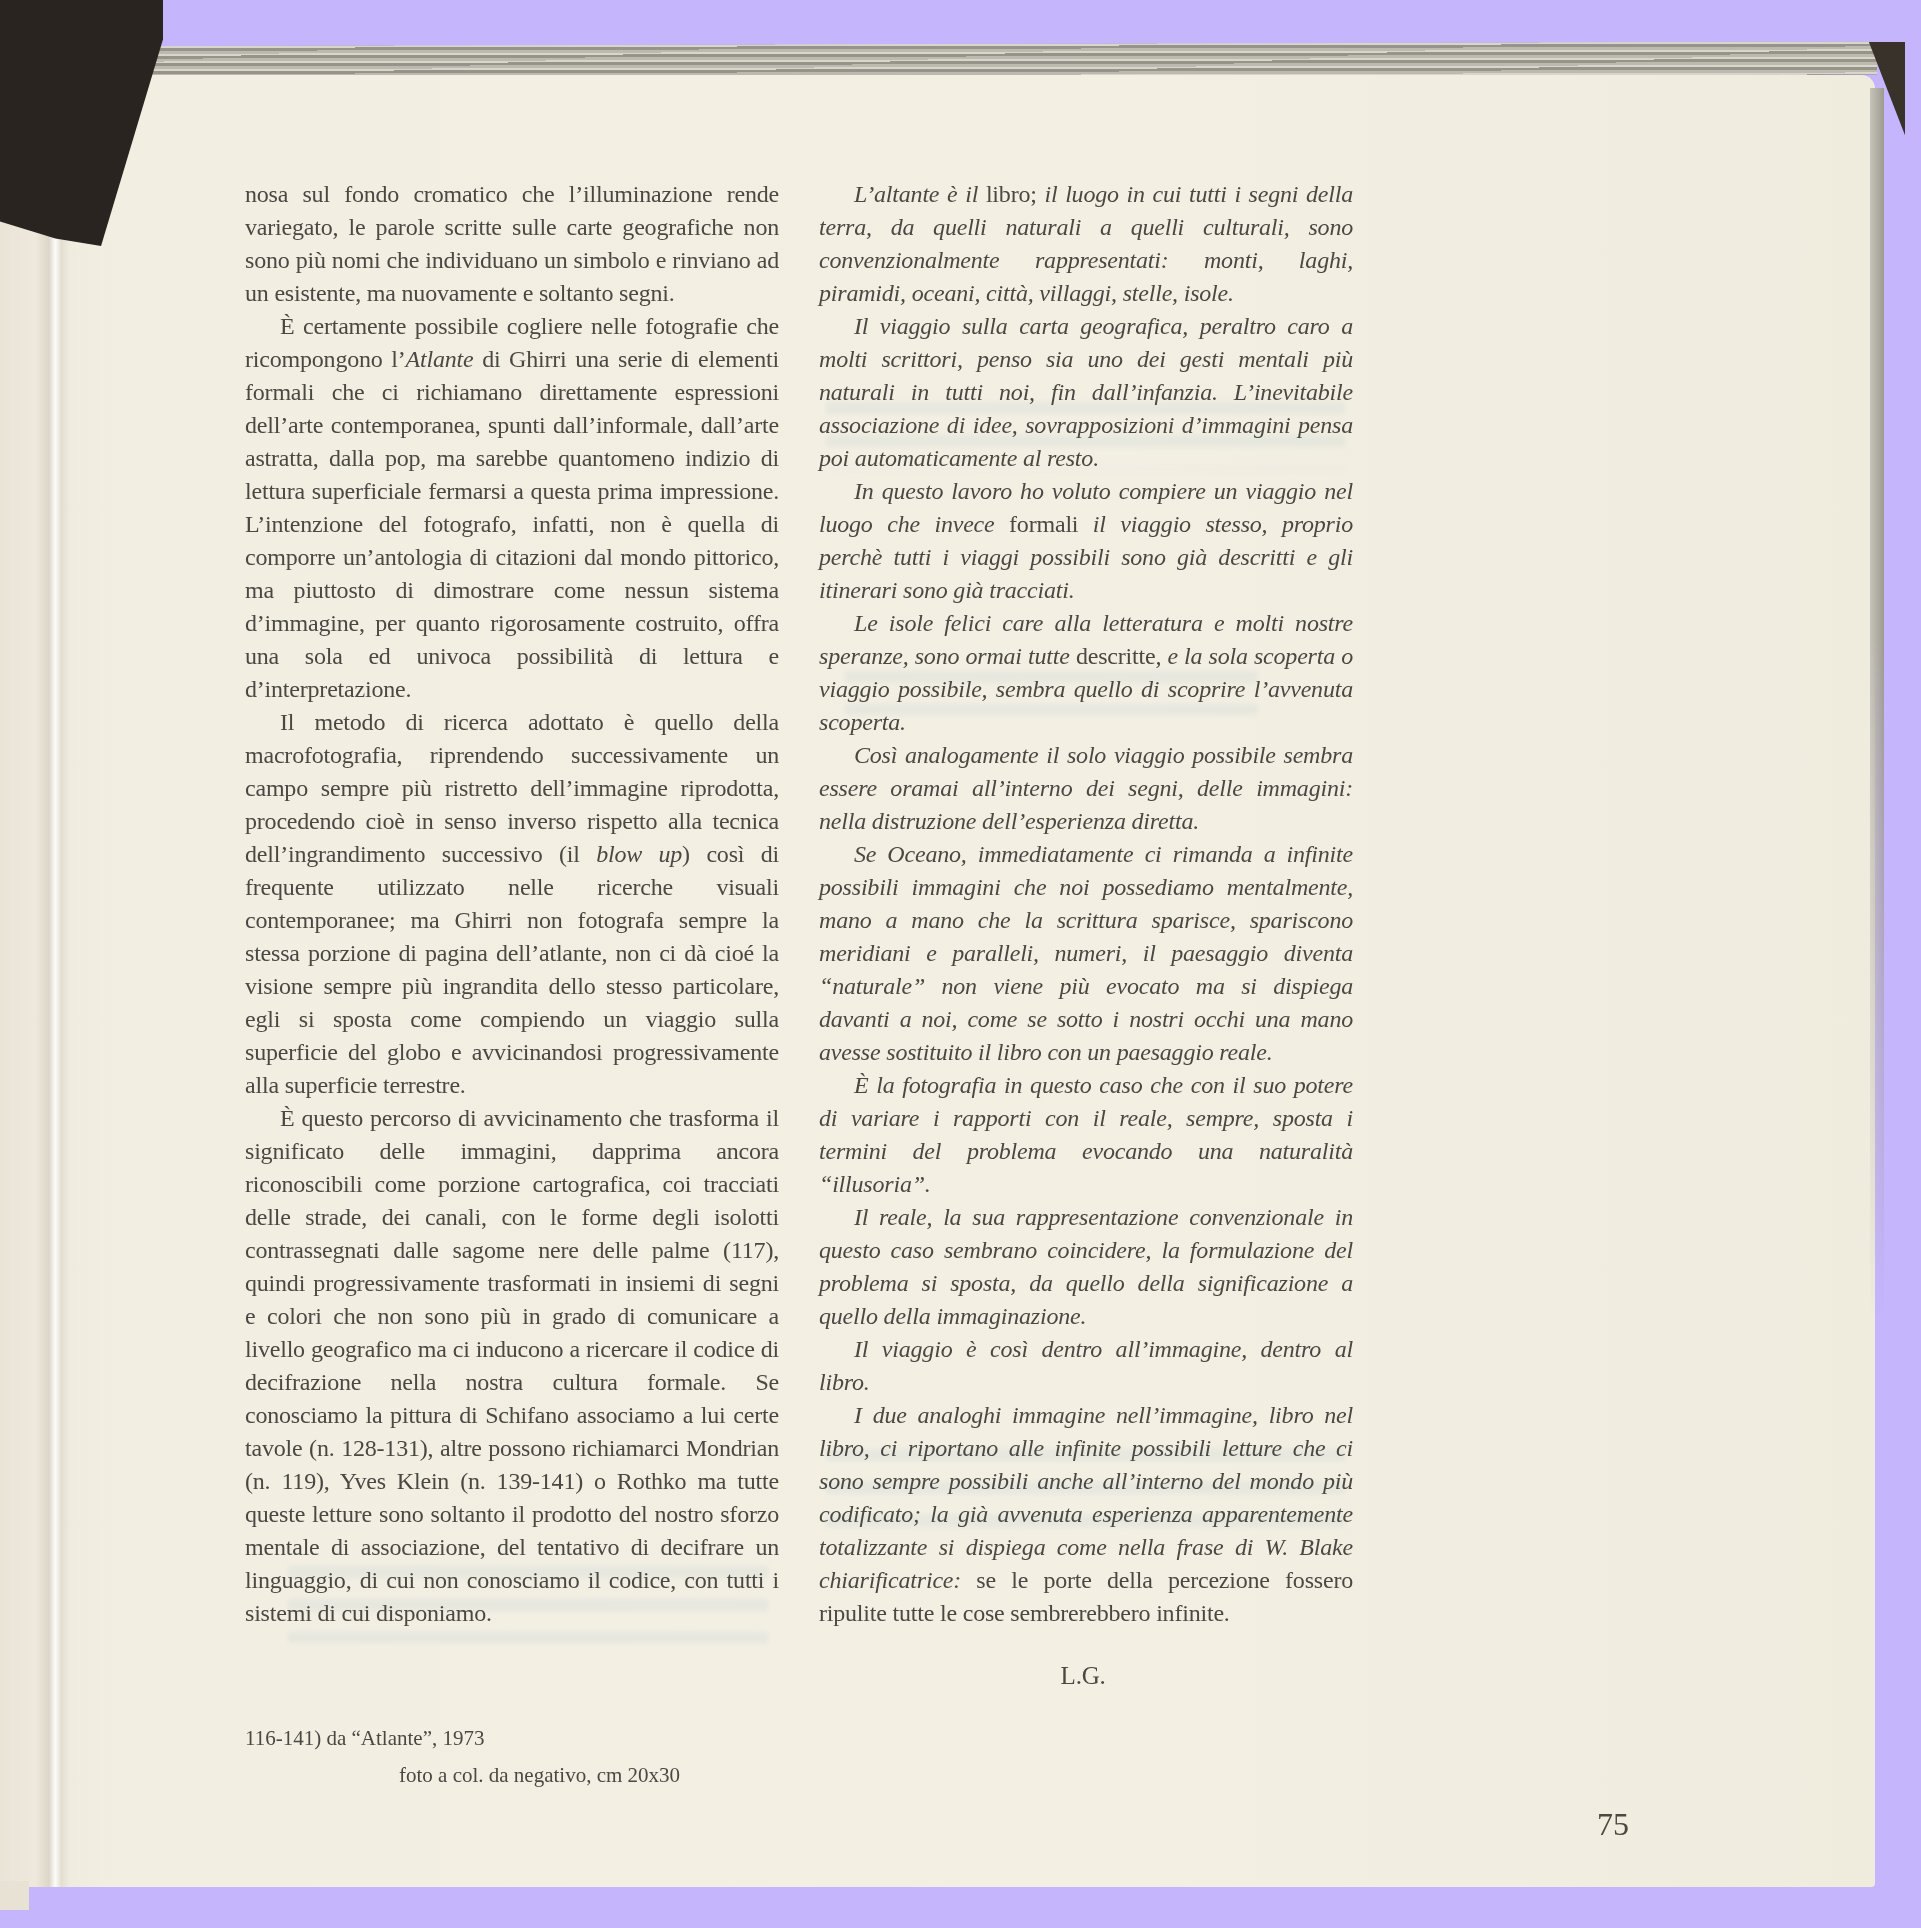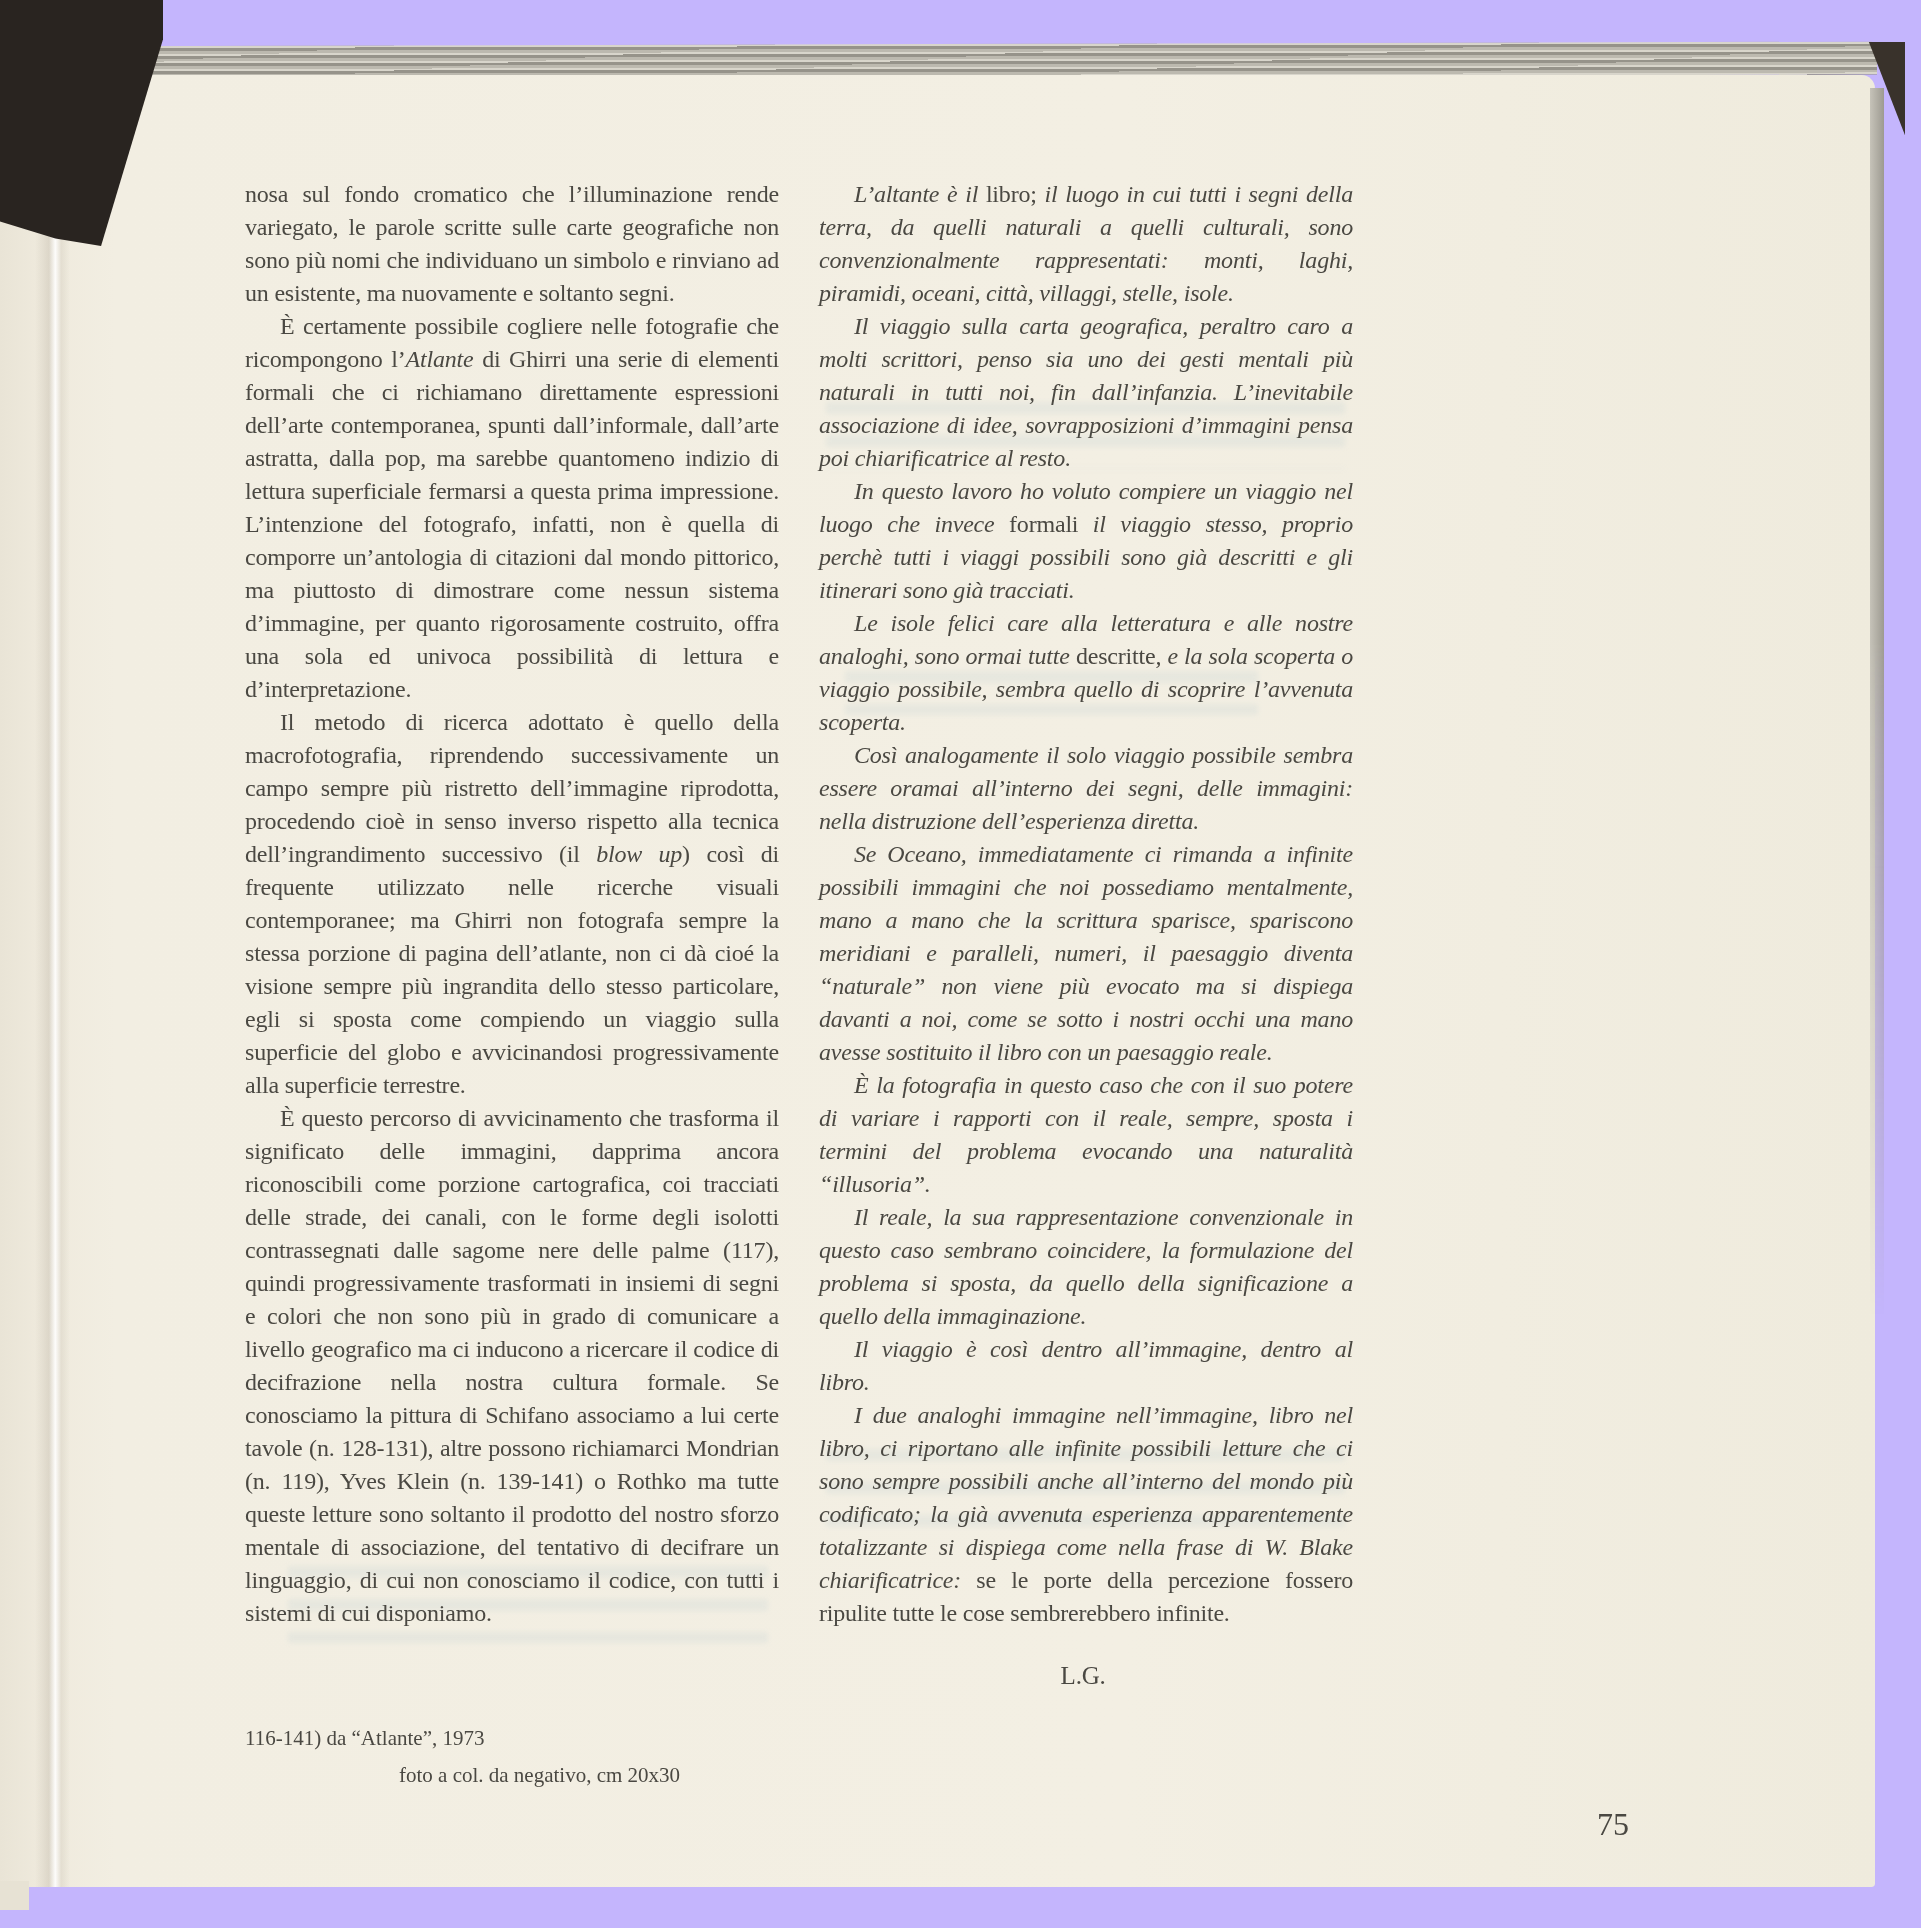--- a/index.html
+++ b/index.html
@@ -68,23 +68,23 @@
     <div class="col col-left">
         <p class=""><span class="rm">nosa sul fondo cromatico che l’illuminazione rende variegato, le parole scritte sulle carte geografiche non sono più nomi che individuano un simbolo e rinviano ad un esistente, ma nuovamente e soltanto segni.</span></p>
         <p class="ind"><span class="rm">È certamente possibile cogliere nelle fotografie che ricompongono l’</span><span class="it">Atlante</span><span class="rm"> di Ghirri una serie di elementi formali che ci richiamano direttamente espressioni dell’arte contemporanea, spunti dall’informale, dall’arte astratta, dalla pop, ma sarebbe quantomeno indizio di lettura superficiale fermarsi a questa prima impressione. L’intenzione del fotografo, infatti, non è quella di comporre un’antologia di citazioni dal mondo pittorico, ma piuttosto di dimostrare come nessun sistema d’immagine, per quanto rigorosamente costruito, offra una sola ed univoca possibilità di lettura e d’interpretazione.</span></p>
         <p class="ind"><span class="rm">Il metodo di ricerca adottato è quello della macrofotografia, riprendendo successivamente un campo sempre più ristretto dell’immagine riprodotta, procedendo cioè in senso inverso rispetto alla tecnica dell’ingrandimento successivo (il </span><span class="it">blow up</span><span class="rm">) così di frequente utilizzato nelle ricerche visuali contemporanee; ma Ghirri non fotografa sempre la stessa porzione di pagina dell’atlante, non ci dà cioé la visione sempre più ingrandita dello stesso particolare, egli si sposta come compiendo un viaggio sulla superficie del globo e avvicinandosi progressivamente alla superficie terrestre.</span></p>
         <p class="ind"><span class="rm">È questo percorso di avvicinamento che trasforma il significato delle immagini, dapprima ancora riconoscibili come porzione cartografica, coi tracciati delle strade, dei canali, con le forme degli isolotti contrassegnati dalle sagome nere delle palme (117), quindi progressivamente trasformati in insiemi di segni e colori che non sono più in grado di comunicare a livello geografico ma ci inducono a ricercare il codice di decifrazione nella nostra cultura formale. Se conosciamo la pittura di Schifano associamo a lui certe tavole (n. 128-131), altre possono richiamarci Mondrian (n. 119), Yves Klein (n. 139-141) o Rothko ma tutte queste letture sono soltanto il prodotto del nostro sforzo mentale di associazione, del tentativo di decifrare un linguaggio, di cui non conosciamo il codice, con tutti i sistemi di cui disponiamo.</span></p>
       </div>
 
     <div class="col col-right">
 
     <p class="ind"><span class="it">L’altante è il </span><span class="rm">libro; </span><span class="it">il luogo in cui tutti i segni della terra, da quelli naturali a quelli culturali, sono convenzionalmente rappresentati: monti, laghi, piramidi, oceani, città, villaggi, stelle, isole.</span></p>
-        <p class="ind"><span class="it">Il viaggio sulla carta geografica, peraltro caro a molti scrittori, penso sia uno dei gesti mentali più naturali in tutti noi, fin dall’infanzia. L’inevitabile associazione di idee, sovrapposizioni d’immagini pensa poi chiarificatrice al resto.</span></p>
+        <p class="ind"><span class="it">Il viaggio sulla carta geografica, peraltro caro a molti scrittori, penso sia uno dei gesti mentali più naturali in tutti noi, fin dall’infanzia. L’inevitabile associazione di idee, sovrapposizioni d’immagini pensa poi automaticamente al resto.</span></p>
         <p class="ind"><span class="it">In questo lavoro ho voluto compiere un viaggio nel luogo che invece </span><span class="rm">formali </span><span class="it">il viaggio stesso, proprio perchè tutti i viaggi possibili sono già descritti e gli itinerari sono già tracciati.</span></p>
-        <p class="ind"><span class="it">Le isole felici care alla letteratura e alle nostre analoghi, sono ormai tutte </span><span class="rm">descritte</span><span class="it">, e la sola scoperta o viaggio possibile, sembra quello di scoprire l’avvenuta scoperta.</span></p>
+        <p class="ind"><span class="it">Le isole felici care alla letteratura e molti nostre speranze, sono ormai tutte </span><span class="rm">descritte</span><span class="it">, e la sola scoperta o viaggio possibile, sembra quello di scoprire l’avvenuta scoperta.</span></p>
         <p class="ind"><span class="it">Così analogamente il solo viaggio possibile sembra essere oramai all’interno dei segni, delle immagini: nella distruzione dell’esperienza diretta.</span></p>
         <p class="ind"><span class="it">Se Oceano, immediatamente ci rimanda a infinite possibili immagini che noi possediamo mentalmente, mano a mano che la scrittura sparisce, spariscono meridiani e paralleli, numeri, il paesaggio diventa “naturale” non viene più evocato ma si dispiega davanti a noi, come se sotto i nostri occhi una mano avesse sostituito il libro con un paesaggio reale.</span></p>
         <p class="ind"><span class="it">È la fotografia in questo caso che con il suo potere di variare i rapporti con il reale, sempre, sposta i termini del problema evocando una naturalità “illusoria”.</span></p>
         <p class="ind"><span class="it">Il reale, la sua rappresentazione convenzionale in questo caso sembrano coincidere, la formulazione del problema si sposta, da quello della significazione a quello della immaginazione.</span></p>
         <p class="ind"><span class="it">Il viaggio è così dentro all’immagine, dentro al libro.</span></p>
         <p class="ind"><span class="it">I due analoghi immagine nell’immagine, libro nel libro, ci riportano alle infinite possibili letture che ci sono sempre possibili anche all’interno del mondo più codificato; la già avvenuta esperienza apparentemente totalizzante si dispiega come nella frase di W. Blake chiarificatrice: </span><span class="rm">se le porte della percezione fossero ripulite tutte le cose sembrerebbero infinite.</span></p>
         <div class="sig">L.G.</div>
       </div>
 
     <div class="caption">

